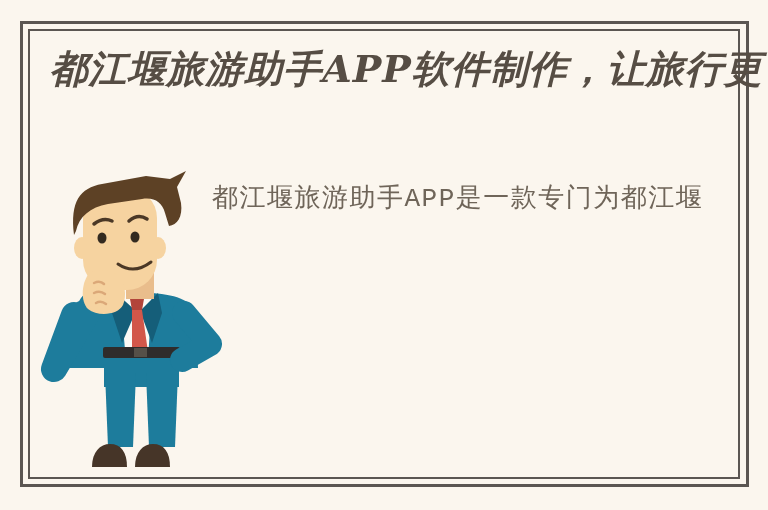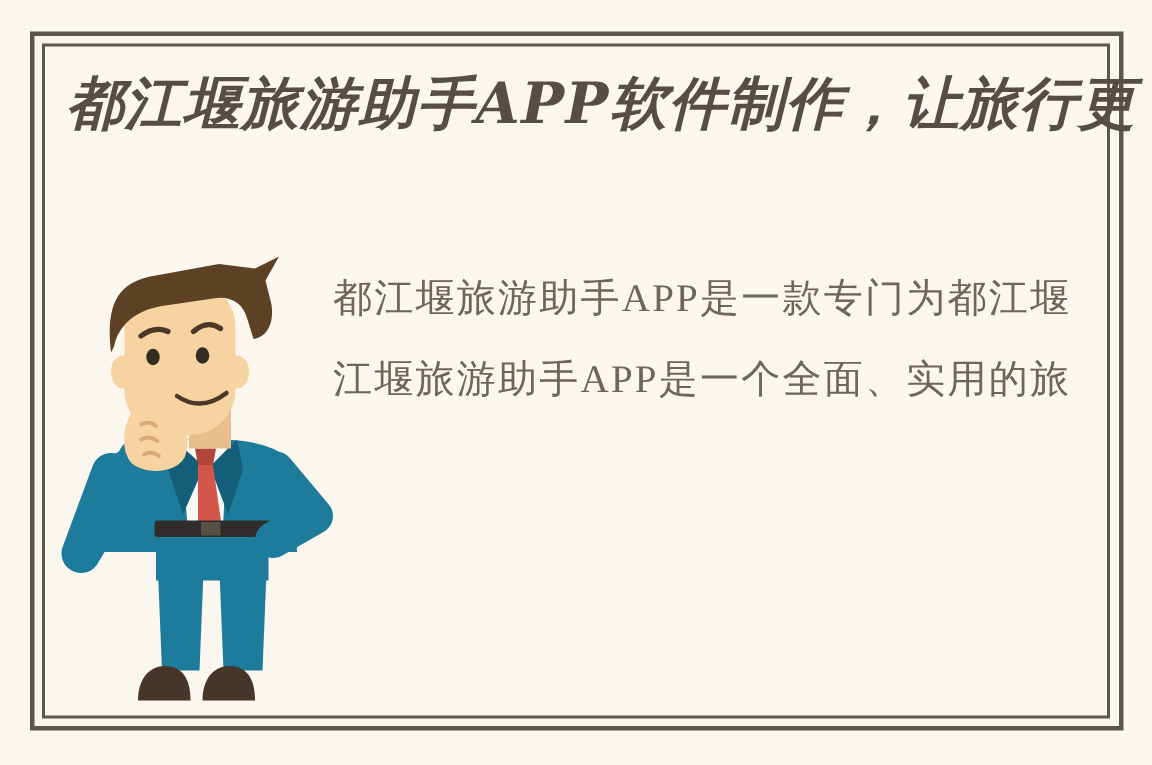--- a/index.html
+++ b/index.html
@@ -16,30 +16,30 @@
   }
   .frame-inner {
     position:absolute; left:28px; top:29px; width:712px; height:450px;
     border:2px solid #5b5652;
   }
   .title {
     position:absolute; left:44px; top:42px; width:724px;
     color:#564d44;
     font-family:"DejaVu Serif", serif;
     font-style:italic; font-weight:bold;
-    font-size:38px; line-height:54px; letter-spacing:1px;
+    font-size:38px; line-height:54px; letter-spacing:1px;text-align:center;
   }
   .title .t-line { white-space:nowrap; }
   .figure {
     position:absolute; left:30px; top:163px; width:192px; height:312px;
   }
   .article {
-    position:absolute; left:222px; top:172px; width:524px;
+    position:absolute; left:212px; top:172px; width:524px;
     color:#6f6559;
-    font-family:Liberation Serif, serif;
+    font-family:Liberation Mono, monospace;
     font-size:26px; line-height:54px; letter-spacing:1.5px;
   }
   .article .a-line { white-space:nowrap; height:54px; }
 </style>
 </head>
 <body>
 
 <div class="frame-outer"></div>
 <div class="frame-inner"></div>
 
@@ -106,14 +106,13 @@
   </g>
 
   <g>
     <path d="M58,112 C52,120 50,138 58,146 C68,154 88,152 93,142 C97,133 95,118 88,112 C79,106 64,105 58,112 Z" fill="#f6d3a0"></path>
     <path d="M64,120 Q70,117 74,121 M64,130 Q70,127 75,131 M66,140 Q71,137 76,141" fill="none" stroke="#dba878" stroke-width="2.5" stroke-linecap="round"></path>
   </g>
 </svg>
 
 <div class="article">
   <div class="a-line">都江堰旅游助手APP是一款专门为都江堰</div>
-  <div class="a-line">江堰旅游助手APP是一个全面、实用的旅</div>
 </div>
 
 </body></html>

